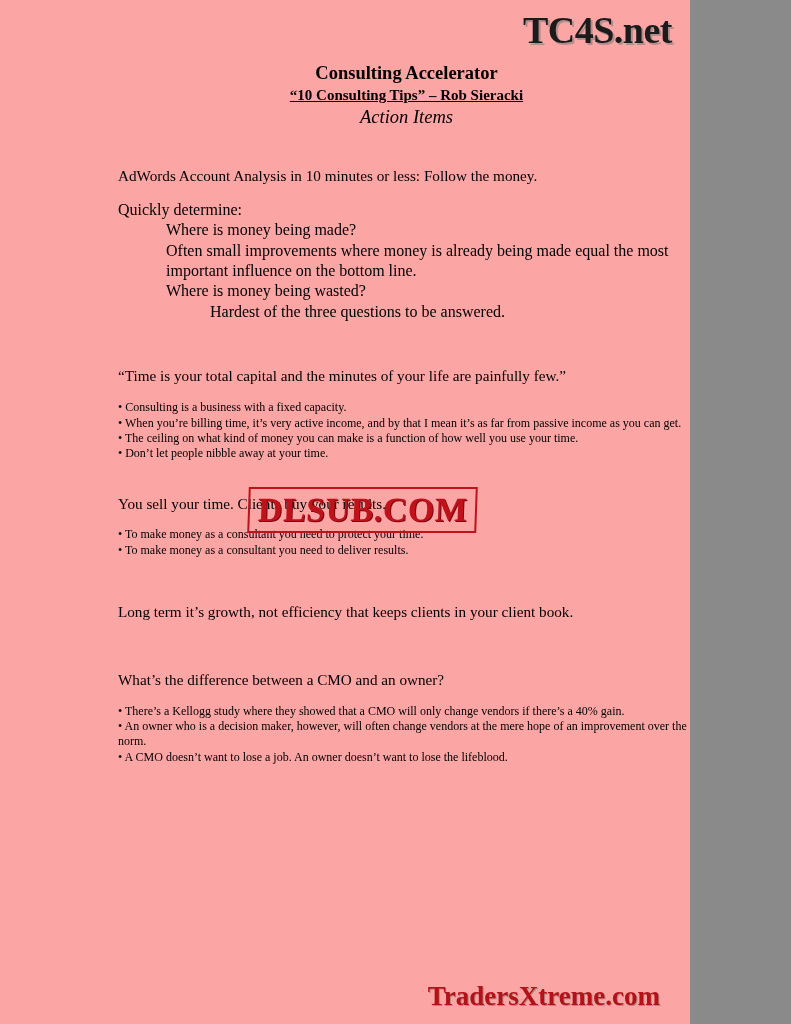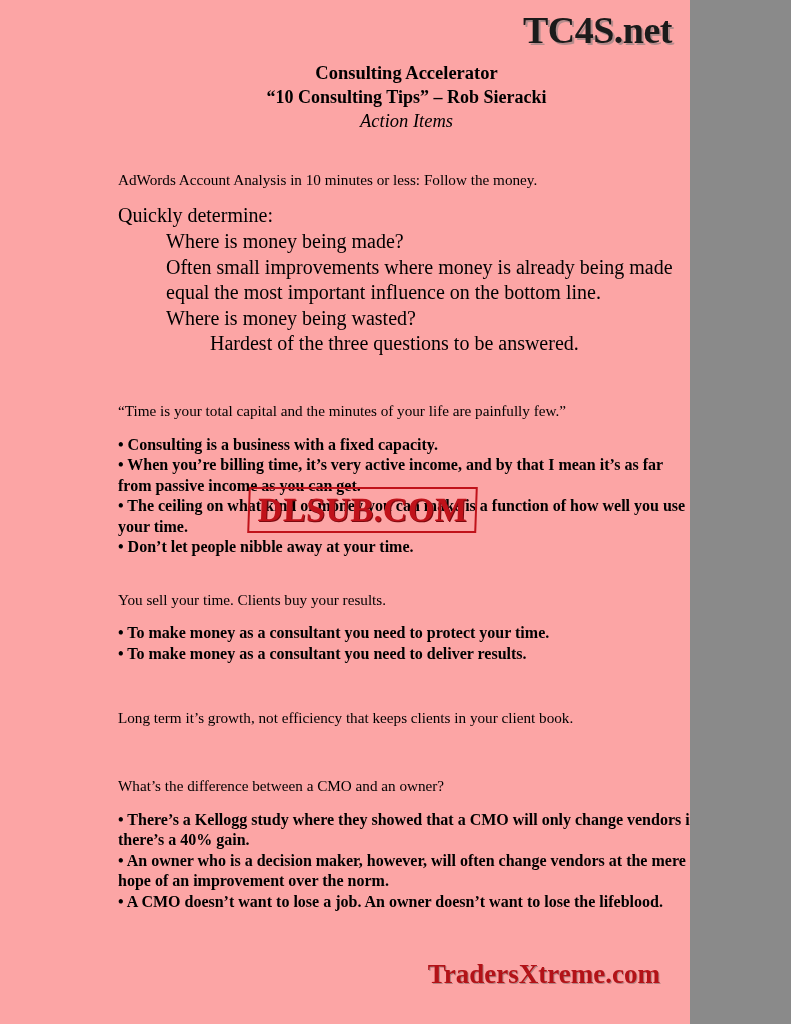--- a/index.html
+++ b/index.html
@@ -24,21 +24,21 @@
     right: 18px;
     font-family: "Liberation Serif", "DejaVu Serif", serif;
     font-weight: bold;
     font-size: 38px;
     color: #1b1b1b;
     letter-spacing: -0.5px;
     text-shadow: 2px 2px 0 rgba(120,120,120,0.55);
   }
   .brand-bottom {
     position: absolute;
-    bottom: 34px;
+    bottom: 12px;
     right: 30px;
     font-family: "Liberation Serif", "DejaVu Serif", serif;
     font-weight: bold;
     font-size: 27px;
     color: #b31217;
     text-shadow: 1px 1px 0 rgba(90,90,90,0.45);
   }
   .content {
     position: absolute;
     left: 0;
@@ -51,48 +51,48 @@
     text-align: center;
     margin-bottom: 36px;
   }
   .title-line1 {
     font-weight: bold;
     font-size: 18.5px;
     line-height: 1.28;
   }
   .title-line2 {
     font-weight: bold;
-    font-size: 18px;
+    font-size: 15px;
     line-height: 1.28;
+    text-decoration: underline;
   }
   .title-line3 {
     font-style: italic;
     font-size: 18.5px;
     line-height: 1.35;
   }
   .section {
     margin-bottom: 10px;
   }
   .heading {
     font-weight: normal;
     font-size: 15.2px;
     line-height: 1.3;
     margin-bottom: 14px;
   }
   .para {
-    font-size: 20px;
+    font-size: 16px;
     line-height: 1.28;
   }
   .indent-1 { padding-left: 0px; }
   .indent-2 { padding-left: 48px; }
   .indent-3 { padding-left: 92px; }
   .bullets {
-    font-size: 16px;
+    font-size: 12px;
     line-height: 1.28;
-    font-weight: bold;
   }
   .bullet {
     margin: 0;
     text-indent: 0;
   }
   .spacer-lg { height: 34px; }
   .spacer-md { height: 22px; }
 
   
   .watermark {

